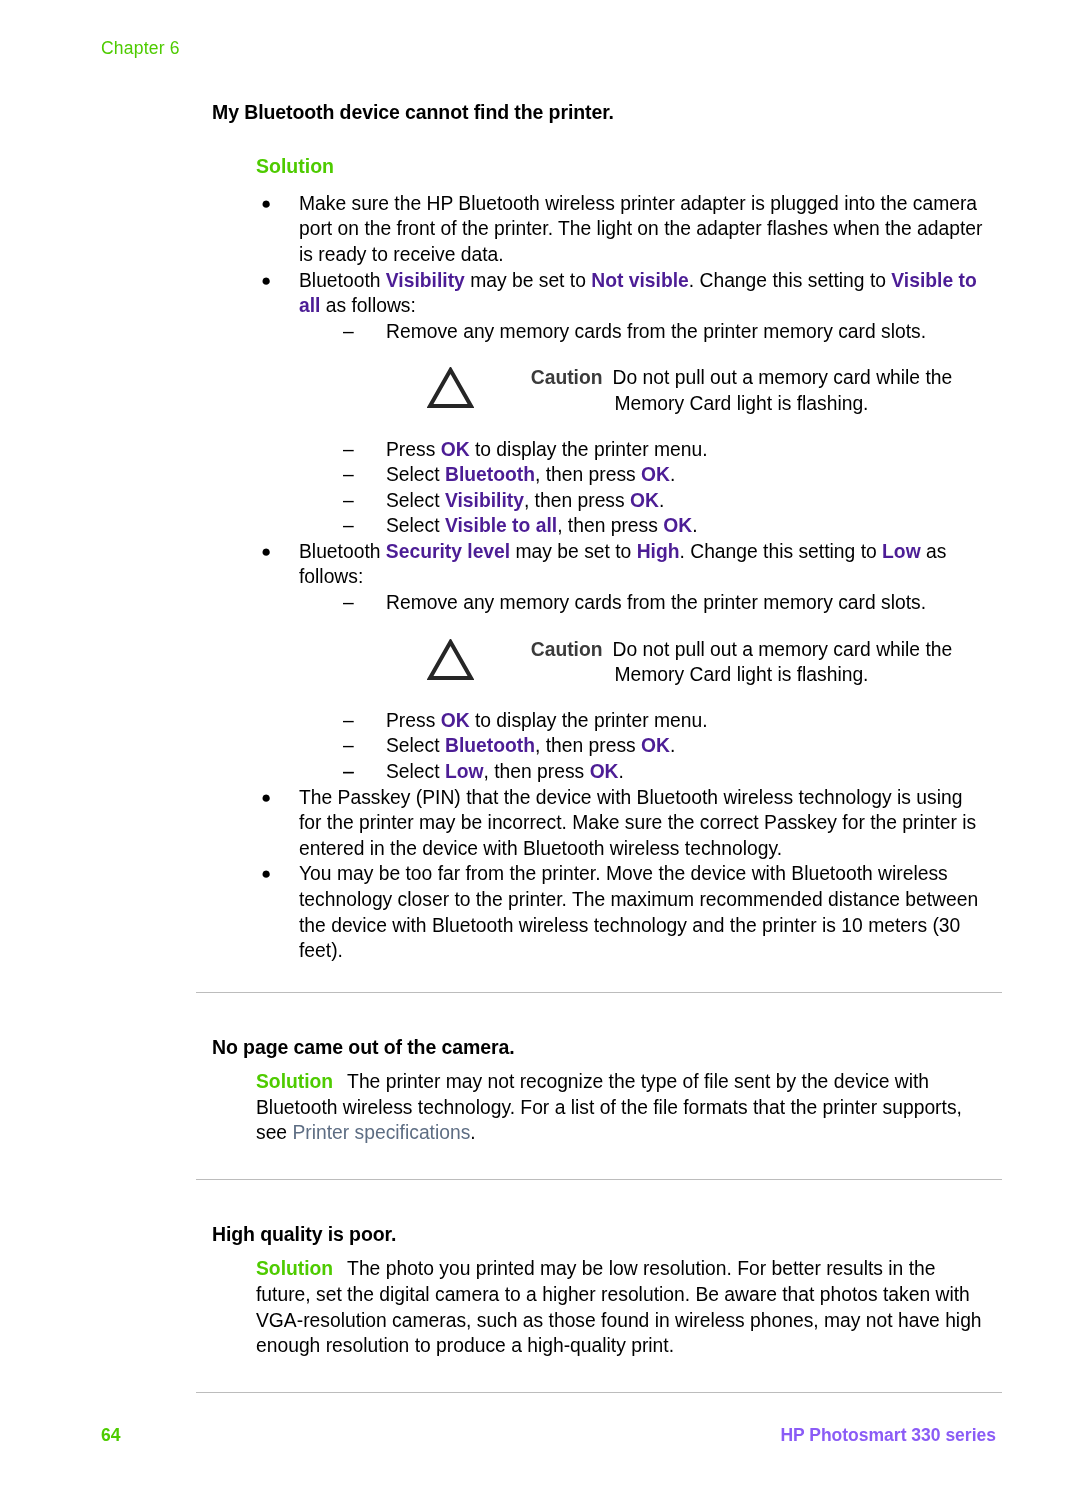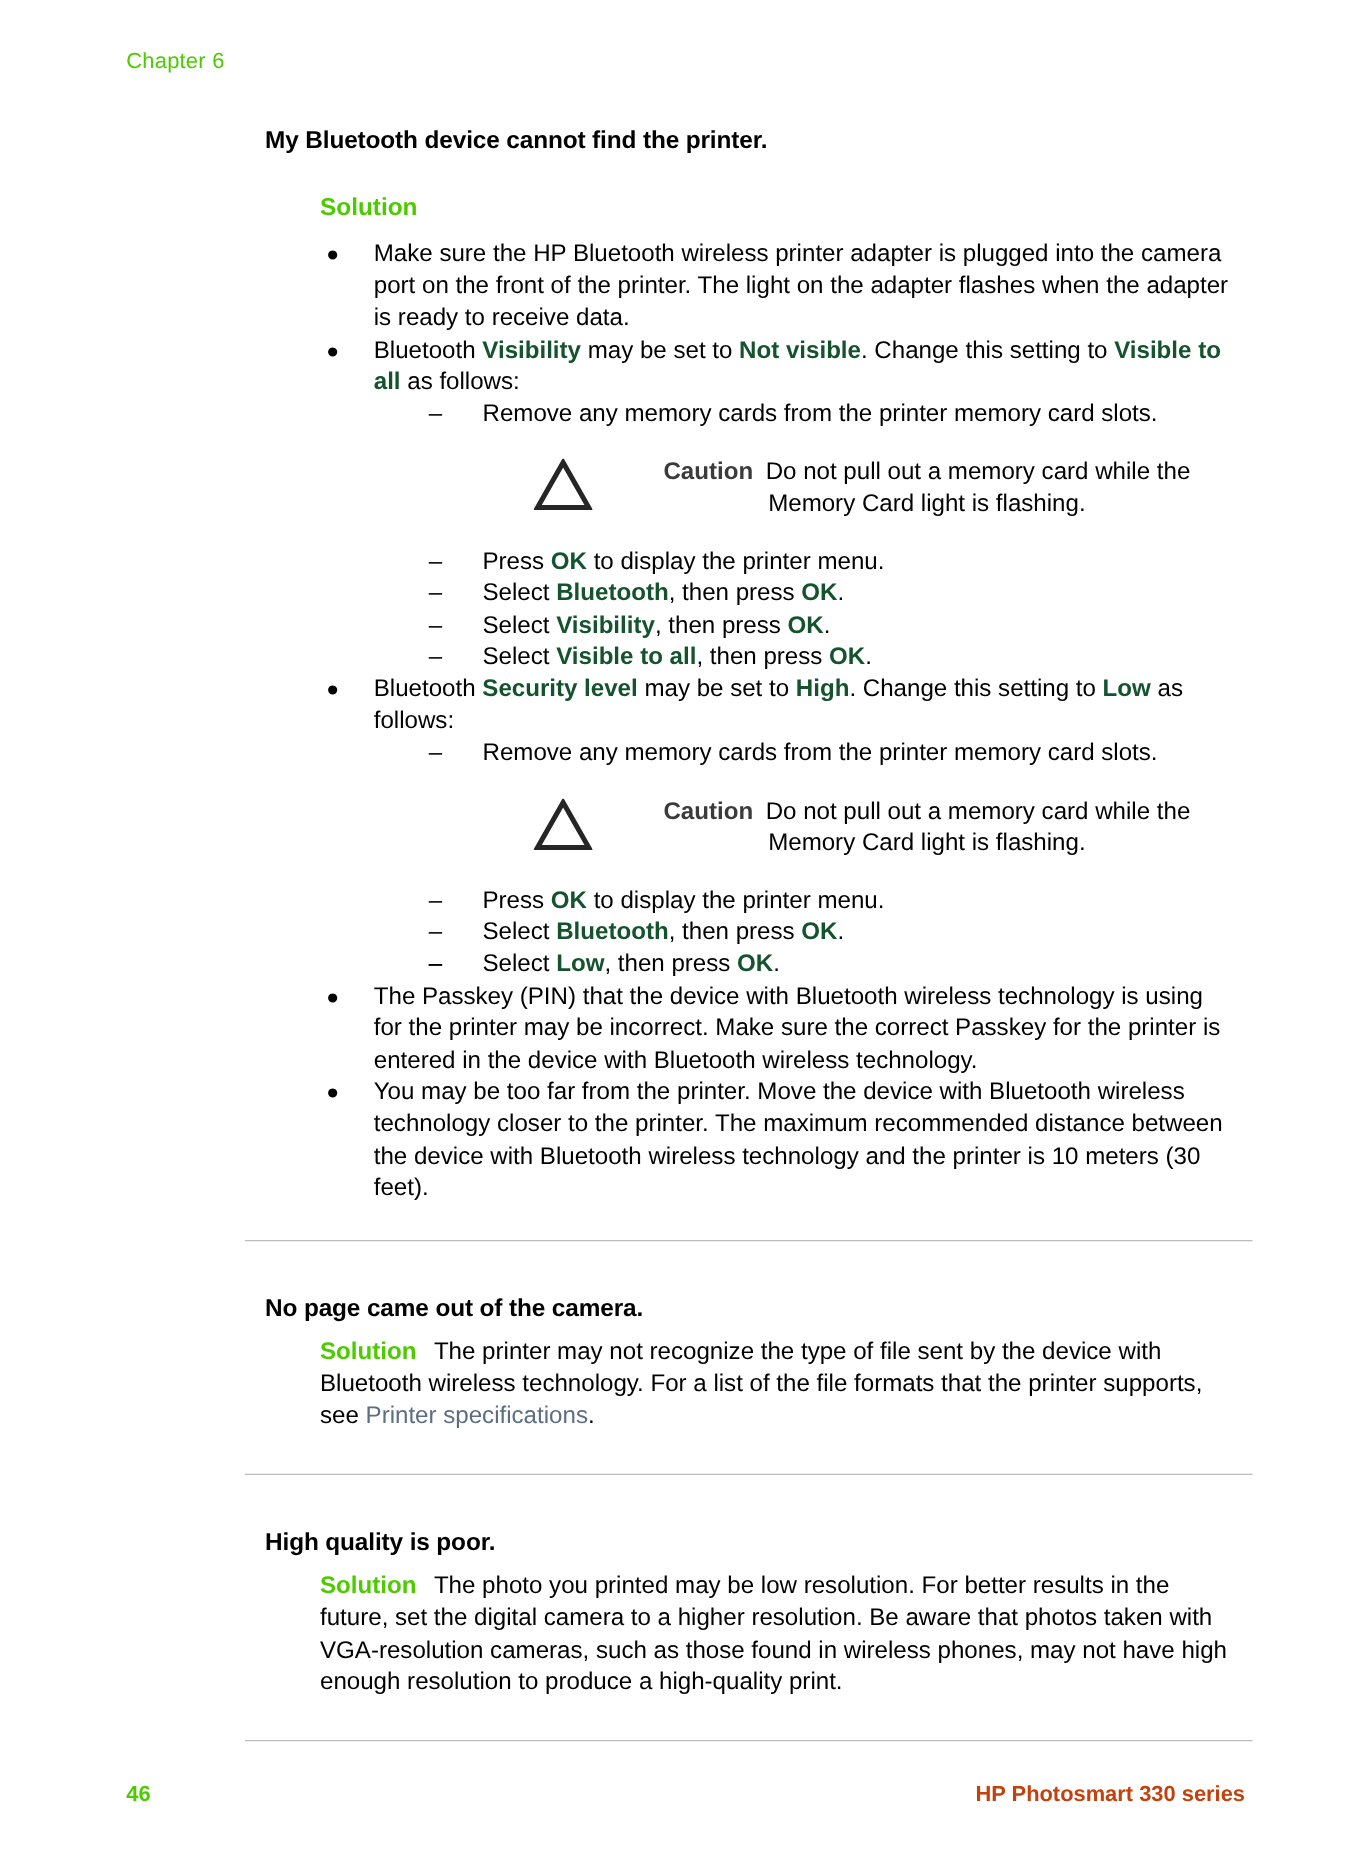--- a/index.html
+++ b/index.html
@@ -133,21 +133,21 @@
     font-weight: bold;
     margin-right: 14px;
   }
   .sol-para {
     padding-left: 44px;
     text-indent: 0;
     margin-top: 10px;
   }
 
   
-  .g { color: #14532d; font-weight: bold; }
+  .g { color: #4c1d95; font-weight: bold; }
   .link { color: #5d6d83; }
 
   
   hr.sep {
     border: none;
     border-top: 1px solid #bcbcbc;
     margin: 0;
     width: 806px;
   }
 
@@ -169,21 +169,21 @@
     font-size: 17.5px;
     font-weight: bold;
     color: #4ecb00;
   }
   .book-title {
     position: absolute;
     right: 84px;
     top: 0;
     font-size: 17.5px;
     font-weight: bold;
-    color: #c2410c;
+    color: #8b5cf6;
     white-space: nowrap;
   }
 </style>
 </head>
 <body>
 
 <div class="page">
 
   <div class="chapter-head">Chapter 6</div>
 
@@ -310,17 +310,17 @@
     <div class="section" style="margin-top:42px;">
       <h2 class="qhead">High quality is poor.</h2>
       <p class="para sol-para"><span class="solution-inline">Solution</span><span>The photo you printed may be low resolution. For better results in the future, set the digital camera to a higher resolution. Be aware that photos taken with VGA-resolution cameras, such as those found in wireless phones, may not have high enough resolution to produce a high-quality print.</span></p>
     </div>
 
     <hr class="sep" style="margin-top:33px;">
 
   </div>
 
   <div class="footer">
-    <span class="folio">46</span>
+    <span class="folio">64</span>
     <span class="book-title">HP Photosmart 330 series</span>
   </div>
 
 </div>
 
 </body></html>

